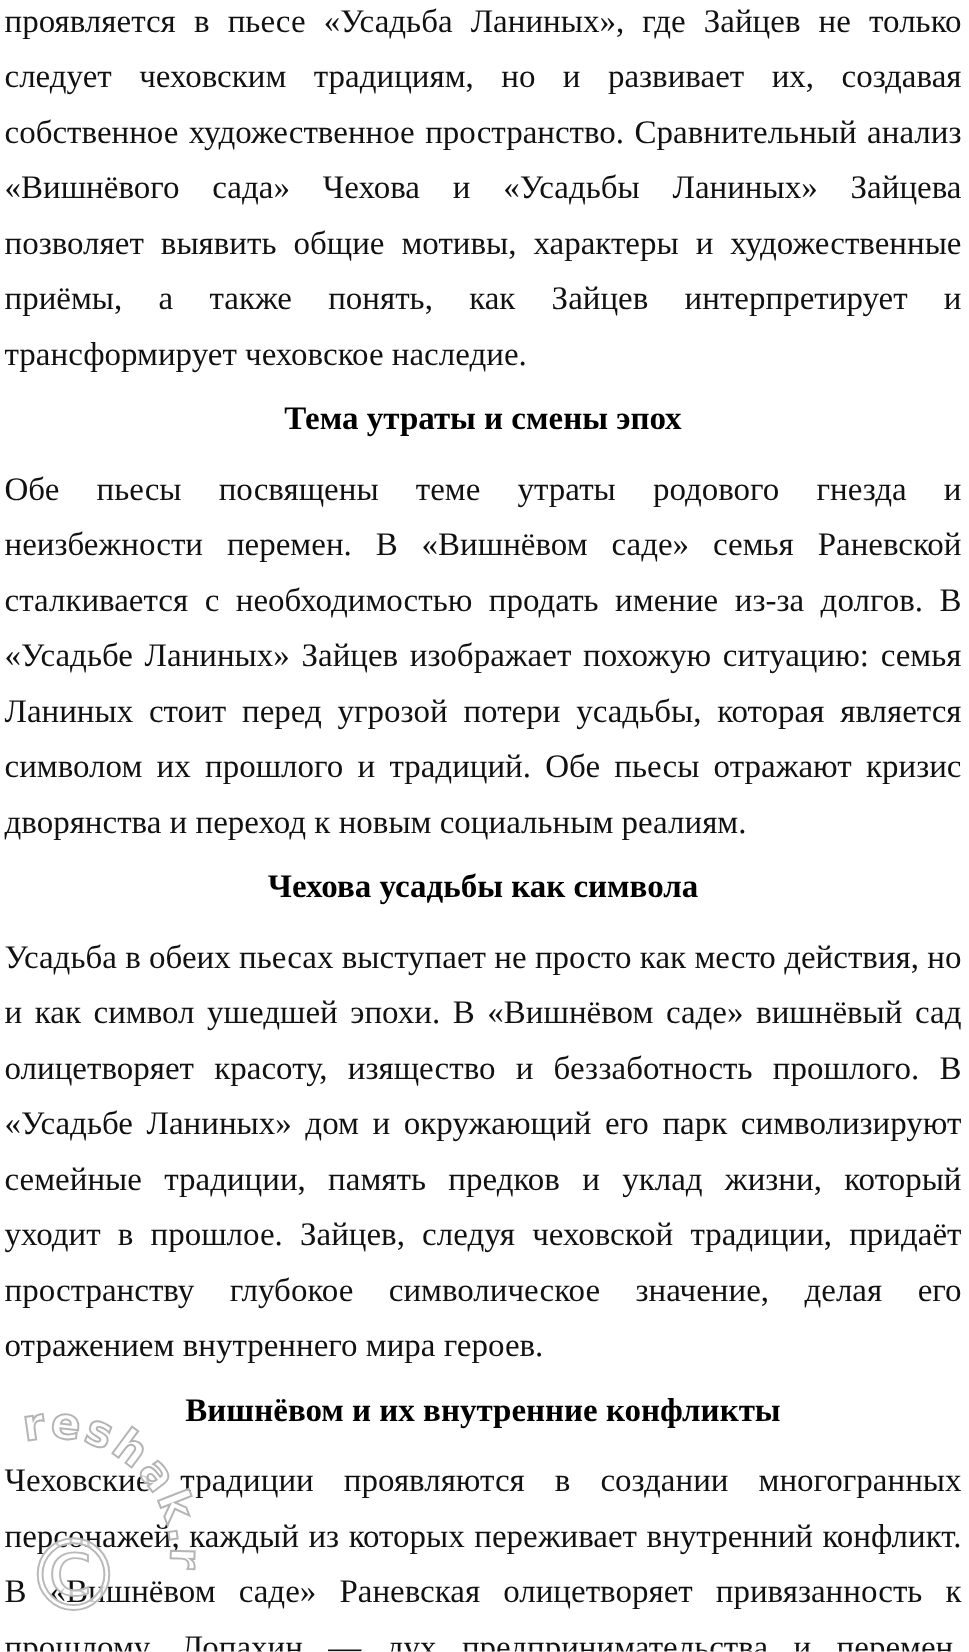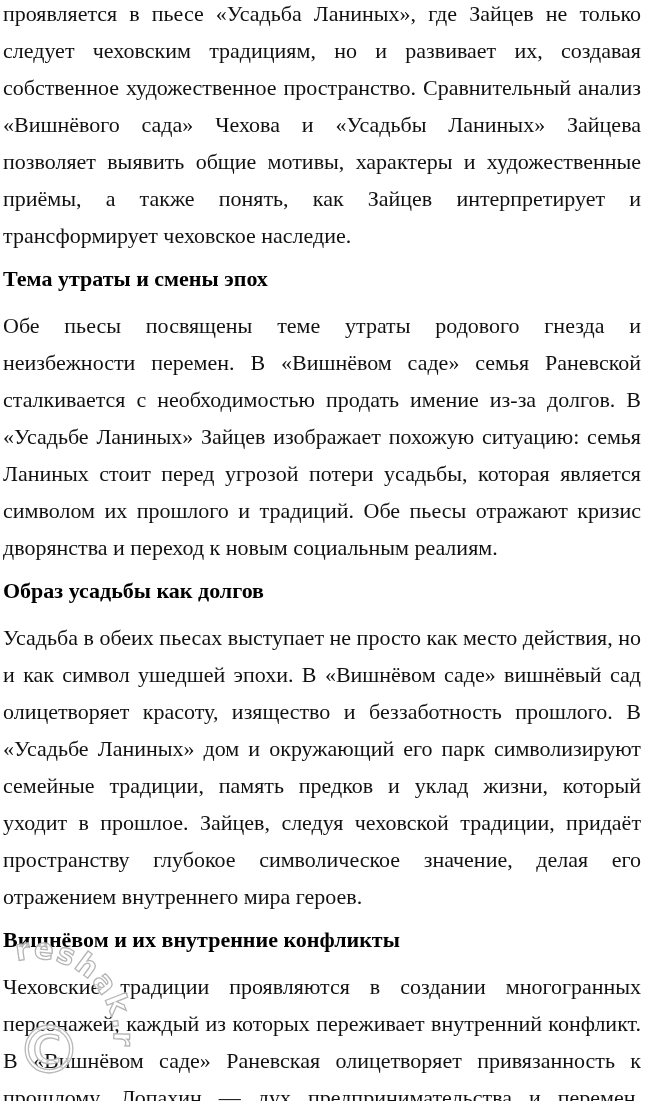--- a/index.html
+++ b/index.html
@@ -33,21 +33,21 @@
     margin: 0;
     text-align: justify;
     hyphens: none;
   }
   main.doc h2.heading {
     margin: 6px 0 10px 0;
     font-size: 22px;
     line-height: 37px;
     font-weight: bold;
     color: #000000;
-    text-align: left;
+    text-align: center;
   }
   svg.watermark {
     position: absolute;
     left: 0;
     top: 0;
     width: 646px;
     height: 1101px;
     z-index: 2;
     pointer-events: none;
   }
@@ -73,21 +73,21 @@
 </style>
 </head>
 <body>
 
 <div class="page">
 
   <main class="doc" id="doc">
       <p class="paragraph">проявляется в пьесе «Усадьба Ланиных», где Зайцев не только следует чеховским традициям, но и развивает их, создавая собственное художественное пространство. Сравнительный анализ «Вишнёвого сада» Чехова и «Усадьбы Ланиных» Зайцева позволяет выявить общие мотивы, характеры и художественные приёмы, а также понять, как Зайцев интерпретирует и трансформирует чеховское наследие.</p>
       <h2 class="heading">Тема утраты и смены эпох</h2>
       <p class="paragraph">Обе пьесы посвящены теме утраты родового гнезда и неизбежности перемен. В «Вишнёвом саде» семья Раневской сталкивается с необходимостью продать имение из-за долгов. В «Усадьбе Ланиных» Зайцев изображает похожую ситуацию: семья Ланиных стоит перед угрозой потери усадьбы, которая является символом их прошлого и традиций. Обе пьесы отражают кризис дворянства и переход к новым социальным реалиям.</p>
-      <h2 class="heading">Образ усадьбы как долгов</h2>
+      <h2 class="heading">Чехова усадьбы как символа</h2>
       <p class="paragraph">Усадьба в обеих пьесах выступает не просто как место действия, но и как символ ушедшей эпохи. В «Вишнёвом саде» вишнёвый сад олицетворяет красоту, изящество и беззаботность прошлого. В «Усадьбе Ланиных» дом и окружающий его парк символизируют семейные традиции, память предков и уклад жизни, который уходит в прошлое. Зайцев, следуя чеховской традиции, придаёт пространству глубокое символическое значение, делая его отражением внутреннего мира героев.</p>
       <h2 class="heading">Вишнёвом и их внутренние конфликты</h2>
       <p class="paragraph">Чеховские традиции проявляются в создании многогранных персонажей, каждый из которых переживает внутренний конфликт. В «Вишнёвом саде» Раневская олицетворяет привязанность к прошлому, Лопахин — дух предпринимательства и перемен, Трофимов — идеализм и стремление к будущему. В «Усадьбе Ланиных» Зайцев</p>
     </main>
 
   <svg class="watermark" viewBox="0 0 646 1101" aria-hidden="true">
     <defs>
       <path id="wmArc" d="M 17 966 A 78 78 0 0 1 111 1062" fill="none"></path>
     </defs>
     <text class="wm-arc-text">

